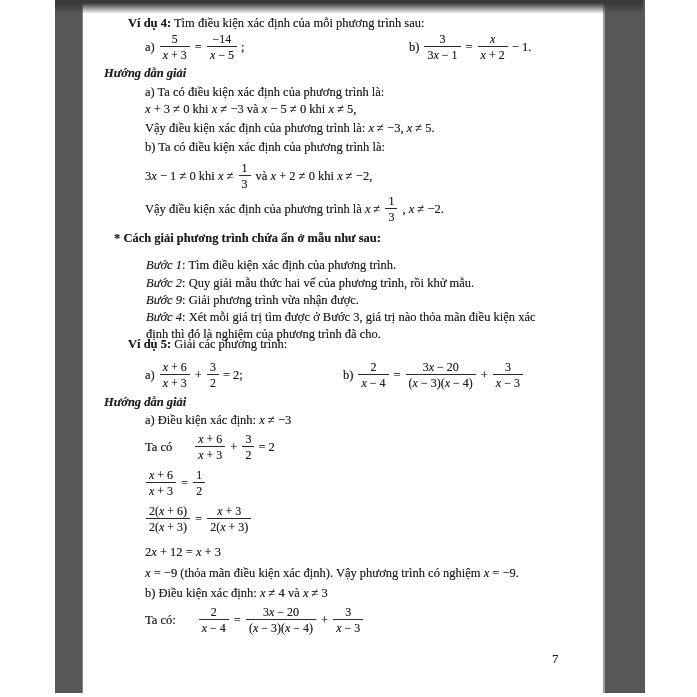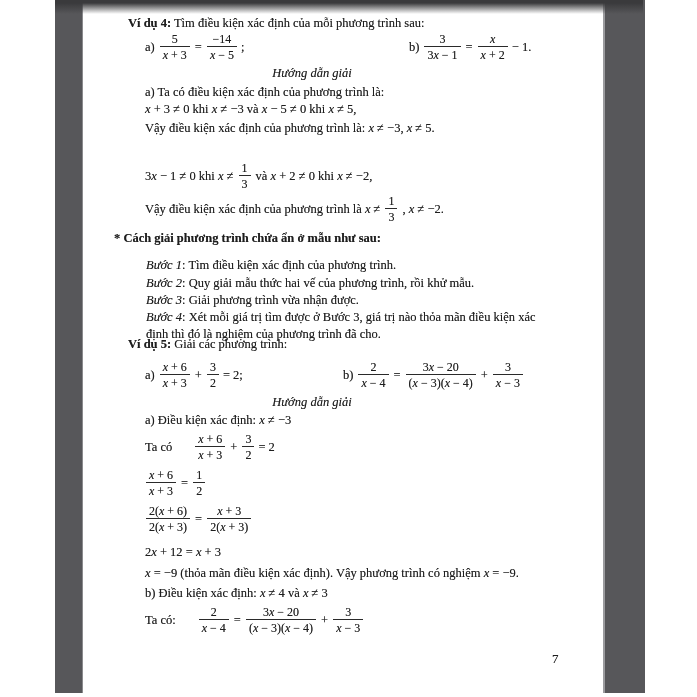--- a/index.html
+++ b/index.html
@@ -10,21 +10,21 @@
   .bar-right{left:603px;width:40px;border-left:2px solid #9b9b9e;}
   .top-shade{position:absolute;left:55px;top:0;width:588px;height:14px;z-index:3;
              background:linear-gradient(180deg,#3a3a3c 0px,#3a3a3c 3px,rgba(58,58,60,0) 14px);}
   .page{position:absolute;left:82px;top:0;width:438px;height:697px;background:#fff;z-index:1;}
   .line{position:absolute;left:63px;white-space:nowrap;font-size:12.5px;line-height:17px;
         text-shadow:0 0 .4px rgba(30,30,30,.55);}
   .row{display:flex;align-items:center;height:34px;}
   .h{left:46px;}
   .b{font-weight:bold;}
   .mi{font-style:italic;}
-  .guide-line{left:0;width:100%;text-align:center;text-indent:22px;font-weight:normal;font-style:italic;}
+  .guide-line{left:0;width:100%;text-indent:22px;font-weight:bold;font-style:italic;}
   .title{left:32px;font-weight:bold;}
   .step{left:64px;margin-top:8px;}
   .frac{display:inline-block;text-align:center;vertical-align:middle;margin:0 1px;}
   .frac .num,.frac .den{display:block;font-size:12px;line-height:14px;padding:0 3px;}
   .frac .den{border-top:1px solid #2a2a2a;padding-top:1px;}
   .op{margin:0 4px;}
   .lbl{margin-right:4px;}
   .tail{margin-left:3px;}
   .lead{margin-right:22px;}
   .pagenum{left:470px;top:650px;font-size:13px;}
@@ -67,20 +67,21 @@
           <span class="den"><span class="mi">x</span><span> + 2</span></span>
         </span>
       <span class="tail">− 1.</span>
     </div>
 
     <div class="line guide-line" style="top:65px">Hướng dẫn giải</div>
 
     <div class="line" style="top:84px">a) Ta có điều kiện xác định của phương trình là:</div>
     <div class="line" style="top:101px"><span class="mi">x</span><span> + 3 ≠ 0 khi </span><span class="mi">x</span><span> ≠ −3 và </span><span class="mi">x</span><span> − 5 ≠ 0 khi </span><span class="mi">x</span><span> ≠ 5,</span></div>
     <div class="line" style="top:120px"><span>Vậy điều kiện xác định của phương trình là: </span><span class="mi">x</span><span> ≠ −3, </span><span class="mi">x</span><span> ≠ 5.</span></div>
+    <div class="line" style="top:139px">b) Ta có điều kiện xác định của phương trình là:</div>
 
     <div class="line row" style="top:159px">
       <span><span>3</span><span class="mi">x</span><span> − 1 ≠ 0 khi </span><span class="mi">x</span><span> ≠</span></span>
       <span class="frac" style="margin:0 5px">
           <span class="num"><span>1</span></span>
           <span class="den"><span>3</span></span>
         </span>
       <span><span>và </span><span class="mi">x</span><span> + 2 ≠ 0 khi </span><span class="mi">x</span><span> ≠ −2,</span></span>
     </div>
 
@@ -89,21 +90,21 @@
       <span class="frac" style="margin:0 5px">
           <span class="num"><span>1</span></span>
           <span class="den"><span>3</span></span>
         </span>
       <span><span>, </span><span class="mi">x</span><span> ≠ −2.</span></span>
     </div>
 
     <div class="line title" style="top:230px">* Cách giải phương trình chứa ẩn ở mẫu như sau:</div>
     <div class="line step" style="top:249px"><span class="mi">Bước 1</span><span>: Tìm điều kiện xác định của phương trình.</span></div>
     <div class="line step" style="top:267px"><span class="mi">Bước 2</span><span>:  Quy giải mẫu thức hai vế của phương trình, rồi khử mẫu.</span></div>
-    <div class="line step" style="top:284px"><span class="mi">Bước 3</span><span>: Giải phương trình vừa nhận được.</span></div>
+    <div class="line step" style="top:284px"><span class="mi">Bước 9</span><span>: Giải phương trình vừa nhận được.</span></div>
     <div class="line step" style="top:301px"><span class="mi">Bước 4</span><span>: Xét  mỗi giá trị tìm được ở Bước 3, giá trị nào thỏa mãn điều kiện xác</span></div>
     <div class="line step" style="top:318px">định thì đó là nghiệm của phương trình đã cho.</div>
 
     <div class="line h" style="top:336px"><span class="b">Ví dụ 5:</span><span> Giải các phương trình:</span></div>
 
     <div class="line row" style="top:356px;height:38px">
       <span class="lbl">a)</span>
       <span class="frac">
           <span class="num"><span class="mi">x</span><span> + 6</span></span>
           <span class="den"><span class="mi">x</span><span> + 3</span></span>

